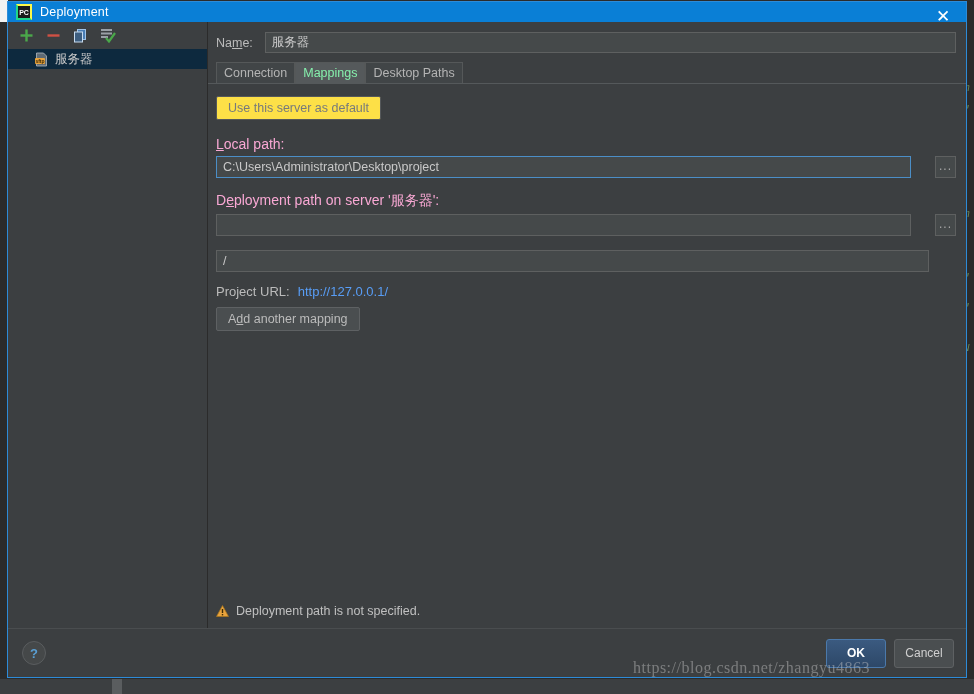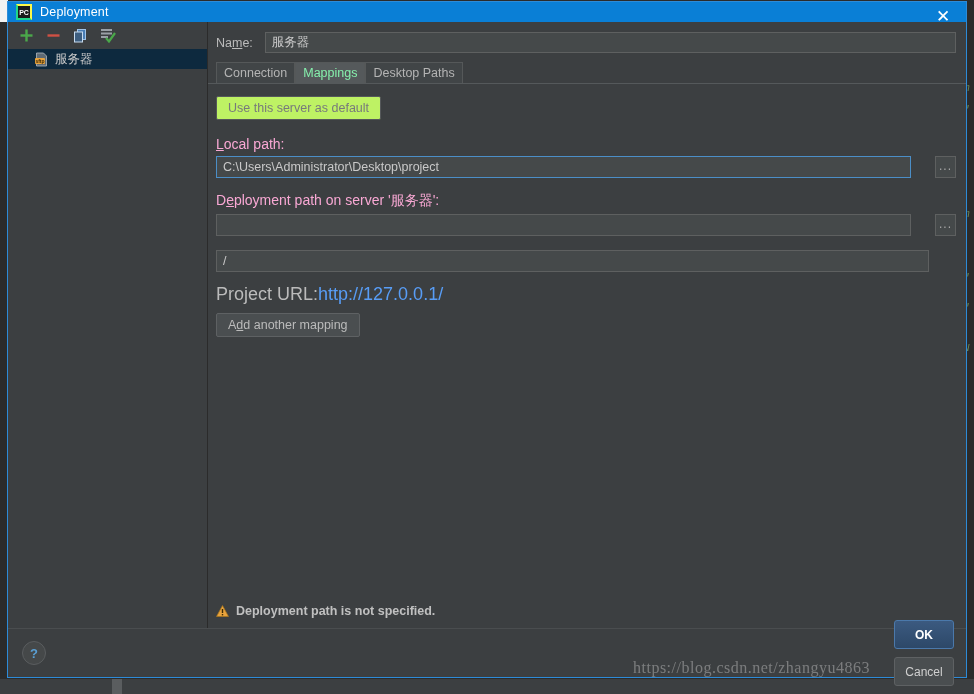--- a/index.html
+++ b/index.html
@@ -244,21 +244,21 @@
     border: 1px solid #5e6163;
     color: #bbbbbb;
     font-family: "Liberation Sans", "DejaVu Sans", sans-serif;
     font-size: 12.5px;
     padding: 4px 11px;
     border-radius: 2px;
     cursor: default;
   }
   .btn.disabled {
     color: #777a7b;
-    background: #bef264;
+    background: #fde047;
     border-color: #55585a;
   }
   .field-label {
     font-size: 14px;
     color: #f9a8d4;
     margin: 0 0 4px 0;
     white-space: nowrap;
   }
   .input-row {
     display: flex;
@@ -292,37 +292,37 @@
     box-sizing: border-box;
     letter-spacing: 1px;
     flex: 0 0 auto;
   }
   .spacer-14 { height: 14px; }
   .spacer-16 { height: 16px; }
   .spacer-12 { height: 12px; }
   #project-url-row {
     display: flex;
     align-items: flex-start;
-    font-size: 18px;
+    gap: 8px;
+    font-size: 13px;
   }
   #project-url-link {
     color: #589df6;
     cursor: default;
   }
 
   
   #warning-row {
     display: flex;
     align-items: center;
     gap: 7px;
     padding: 0 0 10px 8px;
     flex: 0 0 auto;
     font-size: 12.5px;
     color: #c0c0c0;
-    font-weight: bold;
   }
   #warn-icon {
     width: 13px; height: 12px;
     position: relative;
     flex: 0 0 auto;
   }
 
   
   #footer {
     height: 48px;
@@ -345,21 +345,20 @@
     display: flex;
     align-items: center;
     justify-content: center;
     cursor: default;
   }
   #footer-buttons {
     margin-left: auto;
     display: flex;
     gap: 8px;
     align-items: center;
-    flex-direction: column;
   }
   #ok-btn {
     min-width: 58px;
     height: 27px;
     background: linear-gradient(#3b5a80, #2d4868);
     border: 1px solid #4b79ab;
     color: #ffffff;
     font-size: 12px;
     font-weight: bold;
     border-radius: 3px;

